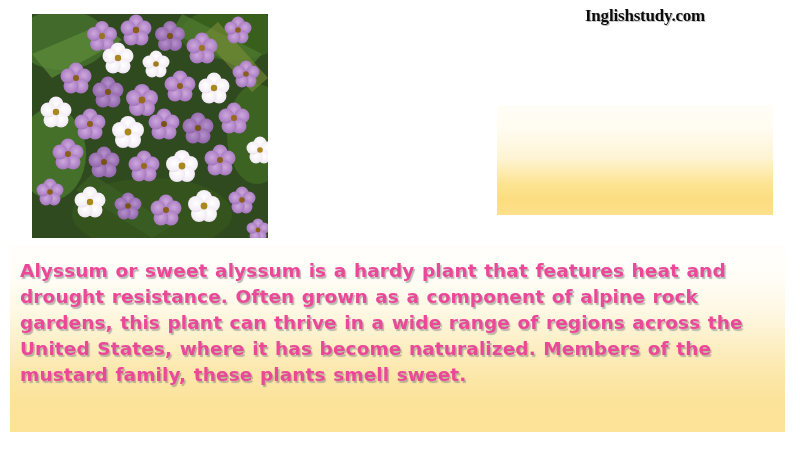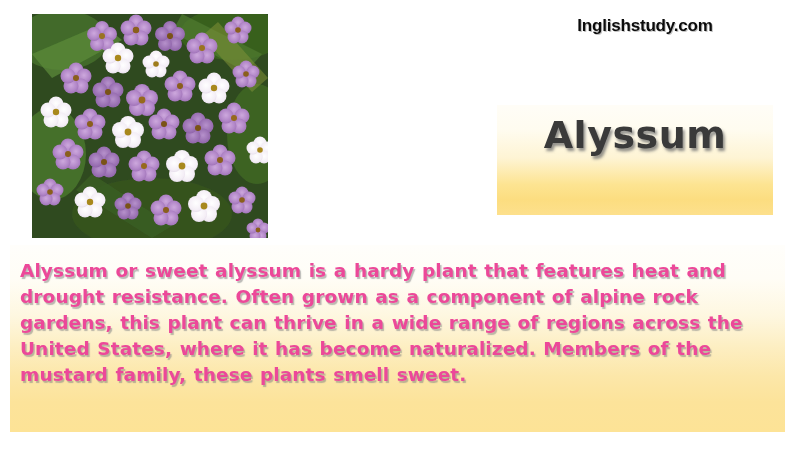--- a/index.html
+++ b/index.html
@@ -19,24 +19,24 @@
     position: relative;
     width: 800px;
     height: 450px;
     background: #ffffff;
   }
 
   
   .brand {
     position: absolute;
     left: 500px;
-    top: 16px;
+    top: 6px;
     width: 290px;
     text-align: center;
-    font-family: Liberation Sans, sans-serif;
+    font-family: Liberation Serif, serif;
     font-weight: bold;
     font-size: 17px;
     color: #0b0b0b;
     letter-spacing: -0.2px;
     text-shadow: 1px 1px 0 rgba(120,120,120,0.45);
   }
 
   
   .photo-frame {
     position: absolute;
@@ -420,18 +420,17 @@
               <circle cx="-3" cy="6" r="5.5" fill="url(#petalP)"></circle>
             <circle cx="-6" cy="-2" r="5.5" fill="url(#petalP)"></circle>
               <circle cx="0" cy="0" r="2.4" fill="#8a5e1b"></circle>
           </g>
         </g>
       </g>
     </svg>
   </div>
 
   <div class="title-banner"></div>
-  <div class="title-text">Alyssum</div>
 
   <div class="desc-panel"></div>
   <div class="desc-text">Alyssum or sweet alyssum is a hardy plant that features heat and drought resistance. Often grown as a component of alpine rock gardens, this plant can thrive in a wide range of regions across the United States, where it has become naturalized. Members of the mustard family, these plants smell sweet.</div>
 
 </div>
 
 </body></html>

